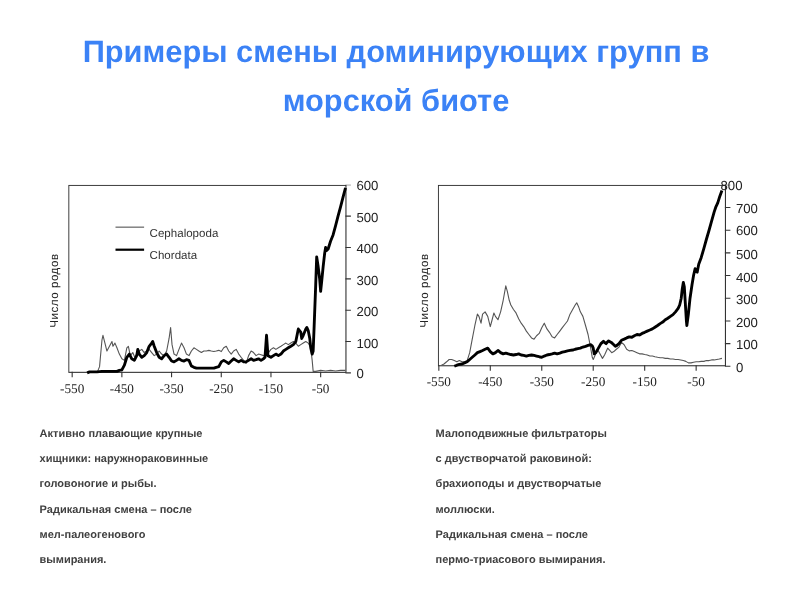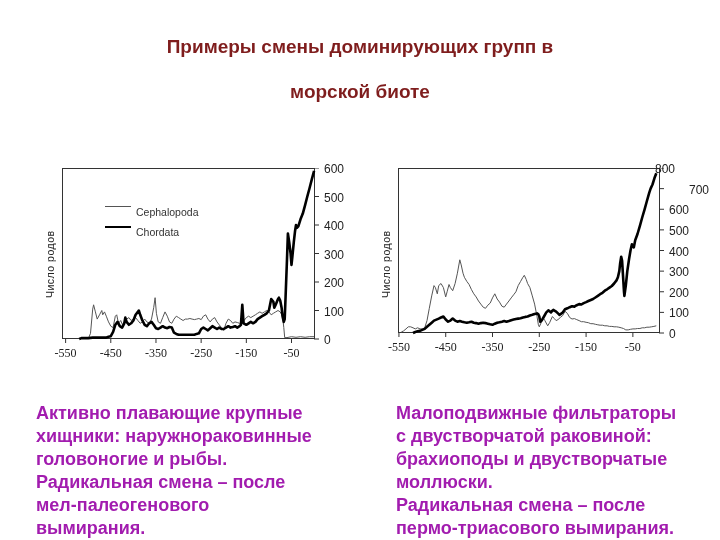--- a/index.html
+++ b/index.html
@@ -1,34 +1,34 @@
 <!DOCTYPE html>
 <html><head>
 <meta charset="utf-8">
 <style>
   html,body{margin:0;padding:0;background:#888;}
   .slide{position:relative;width:720px;height:540px;background:#ffffff;overflow:hidden;
          font-family:"Liberation Sans",sans-serif;}
   .title{position:absolute;left:30px;top:24px;width:660px;text-align:center;
-         font-size:19px;font-weight:bold;color:#7f1d1d;line-height:45px;white-space:pre-line;}
+         font-size:28px;font-weight:bold;color:#3b82f6;line-height:45px;white-space:pre-line;}
   .chart{position:absolute;top:152px;height:215px;}
   #chart0{left:40px;width:340px;}
   #chart1{left:376px;width:344px;}
   .chart svg{position:absolute;left:22px;top:16px;}
   .ylabel{position:absolute;left:4px;top:52px;height:120px;
           writing-mode:vertical-rl;transform:rotate(180deg);
           font-size:10.5px;color:#222;text-align:center;letter-spacing:0.5px;}
   .tick{position:absolute;font-size:12px;color:#222;}
   .ytick{text-align:left;}
   .xtick{width:34px;text-align:center;font-family:Liberation Serif, serif;}
   .legend{position:absolute;}
   .lrow{display:flex;align-items:flex-start;height:20px;}
   .lline{display:inline-block;width:26px;}
   .ltext{margin-left:5px;font-size:10.5px;color:#333;}
-  .caption{position:absolute;top:402px;font-size:18px;font-weight:bold;color:#a21caf;
+  .caption{position:absolute;top:383px;font-size:10px;font-weight:bold;color:#404040;
            line-height:23px;white-space:pre-line;}
   #caption-left{left:36px;width:310px;}
   #caption-right{left:396px;width:315px;}
 </style>
 </head>
 <body>
 
 <div class="slide">
   <div class="title">Примеры смены доминирующих групп в
 морской биоте</div>
@@ -102,21 +102,21 @@
       </svg>
     <div class="legend" style="left:76px;top:54px;">
       </div>
   <div class="tick ytick" style="left: 293px; top: 175px;">0</div>
       <div class="tick ytick" style="left: 293px; top: 154.375px;">100</div>
       <div class="tick ytick" style="left: 293px; top: 133.75px;">200</div>
       <div class="tick ytick" style="left: 293px; top: 113.125px;">300</div>
       <div class="tick ytick" style="left: 293px; top: 92.5px;">400</div>
       <div class="tick ytick" style="left: 293px; top: 71.875px;">500</div>
       <div class="tick ytick" style="left: 293px; top: 51.25px;">600</div>
-      <div class="tick ytick" style="left: 293px; top: 30.625px; margin-left: 20px;">700</div>
+      <div class="tick ytick" style="left: 293px; top: 30.625px;">700</div>
       <div class="tick ytick" style="left: 279px; top: 10px;">800</div>
       <div class="tick xtick" style="left: 5.93571px; top: 188px;">-550</div>
       <div class="tick xtick" style="left: 52.7214px; top: 188px;">-450</div>
       <div class="tick xtick" style="left: 99.5071px; top: 188px;">-350</div>
       <div class="tick xtick" style="left: 146.293px; top: 188px;">-250</div>
       <div class="tick xtick" style="left: 193.079px; top: 188px;">-150</div>
       <div class="tick xtick" style="left: 239.864px; top: 188px;">-50</div>
     </div>
 
   <div class="caption" id="caption-left">Активно плавающие крупные

